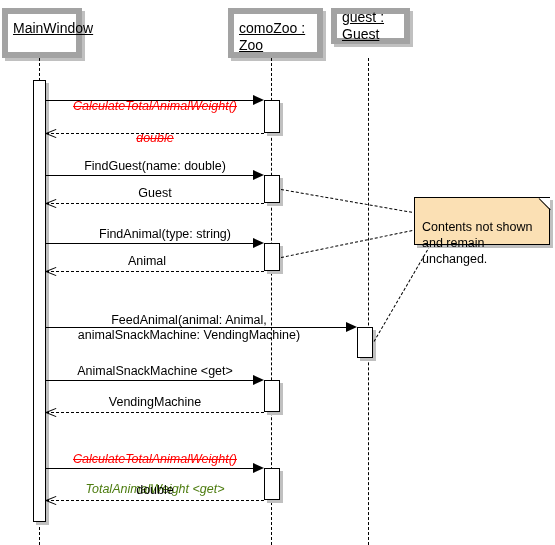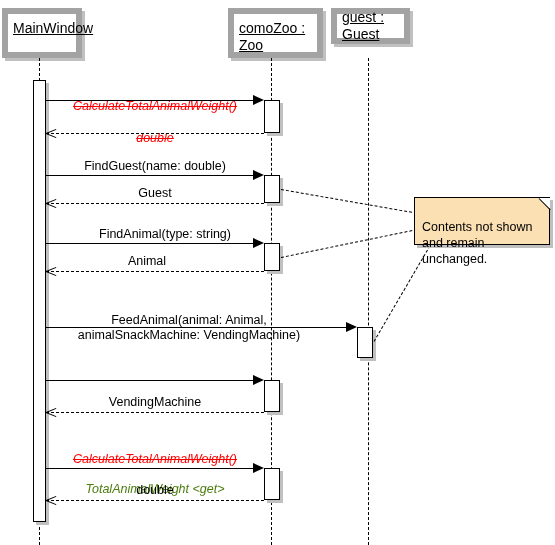--- a/index.html
+++ b/index.html
@@ -210,20 +210,21 @@
 
   <div class="msg-label" style="left:47px; top:254px; width:200px;">Animal</div>
   <div class="msg-line ret" style="left:46px; top:271px; width:218px;"></div>
   <div class="arrow-open" style="left:46px; top:266px;"></div>
 
   <div class="msg-label" style="left:44px; top:295px; width:290px;margin-top:18px;">FeedAnimal(animal: Animal,
     animalSnackMachine: VendingMachine)</div>
   <div class="msg-line" style="left:46px; top:327px; width:300px;"></div>
   <div class="arrow-solid" style="left:346px; top:322px;"></div>
 
+  <div class="msg-label" style="left:55px; top:364px; width:200px;">AnimalSnackMachine &lt;get&gt;</div>
   <div class="msg-line" style="left:46px; top:380px; width:207px;"></div>
   <div class="arrow-solid" style="left:253px; top:375px;"></div>
 
   <div class="msg-label" style="left:55px; top:395px; width:200px;">VendingMachine</div>
   <div class="msg-line ret" style="left:46px; top:412px; width:218px;"></div>
   <div class="arrow-open" style="left:46px; top:407px;"></div>
 
   <div class="msg-label" style="left:55px; top:437px; width:200px;">
     <span class="strike-red">CalculateTotalAnimalWeight()</span>
     <span class="blue-italic">TotalAnimalWeight &lt;get&gt;</span>

